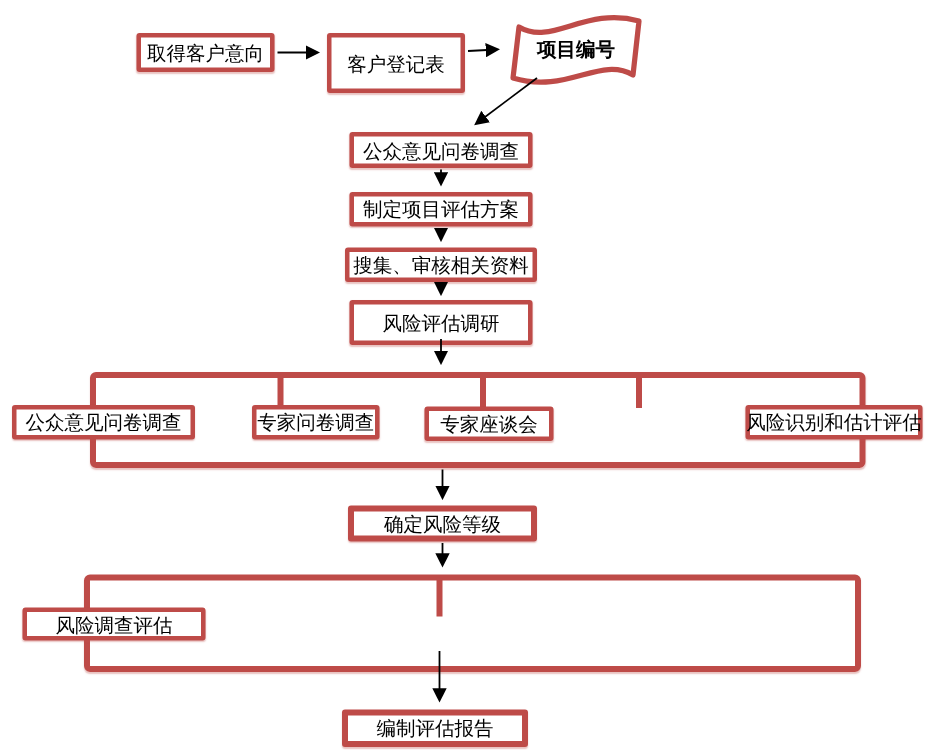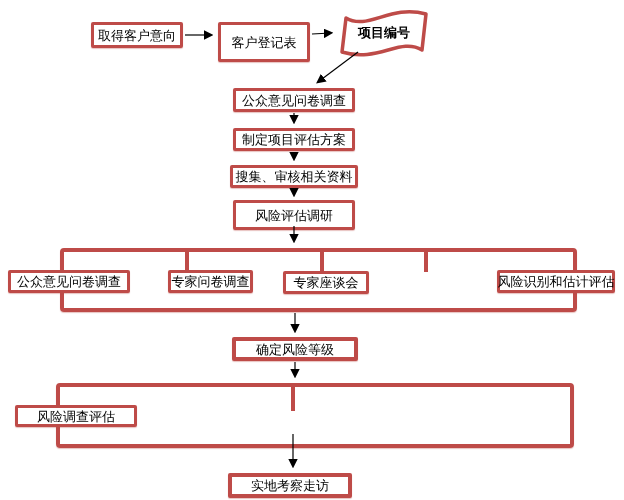--- a/index.html
+++ b/index.html
@@ -60,21 +60,21 @@
   <div class="rbox" style="left:283px;top:271px;width:86px;height:23px">专家座谈会</div>
   <div class="rbox" style="left:497px;top:270px;width:118px;height:23px">风险识别和估计评估</div>
 
   <div class="rbox thick" style="left:232px;top:337px;width:126px;height:24px">确定风险等级</div>
 
   <div class="frame" style="left:56px;top:383px;width:518px;height:65px"></div>
   <div class="stub" style="left:291px;top:385px;height:26px"></div>
 
   <div class="rbox" style="left:15px;top:405px;width:122px;height:22px">风险调查评估</div>
 
-  <div class="rbox thick" style="left:228px;top:473px;width:124px;height:25px">实地考察走访</div>
+  <div class="rbox thick" style="left:228px;top:473px;width:124px;height:25px">编制评估报告</div>
 
   <svg class="connectors" width="624" height="500" viewBox="0 0 624 500">
     <defs>
       <marker id="arr" markerWidth="8" markerHeight="8" refX="6" refY="4" orient="auto">
         <path d="M0,0 L8,4 L0,8 Z" fill="#000"></path>
       </marker>
     </defs>
     <line x1="185" y1="35" x2="211" y2="35" stroke="#000" stroke-width="1.2" marker-end="url(#arr)"></line>
     <line x1="312" y1="34" x2="331" y2="33" stroke="#000" stroke-width="1.2" marker-end="url(#arr)"></line>
     <line x1="358" y1="52" x2="318" y2="82" stroke="#000" stroke-width="1.2" marker-end="url(#arr)"></line>

